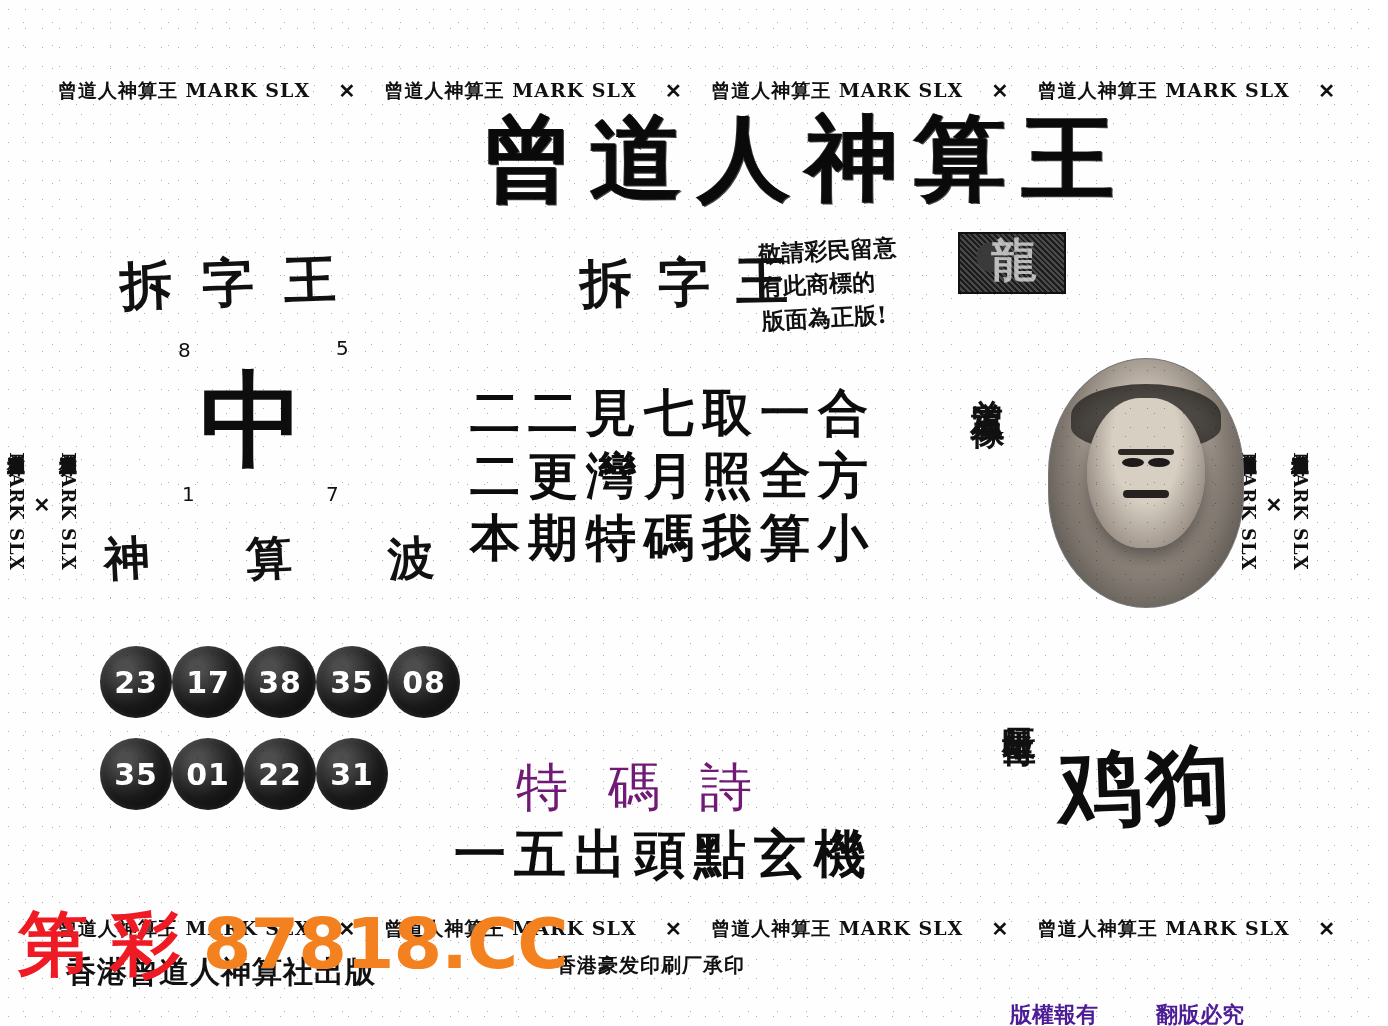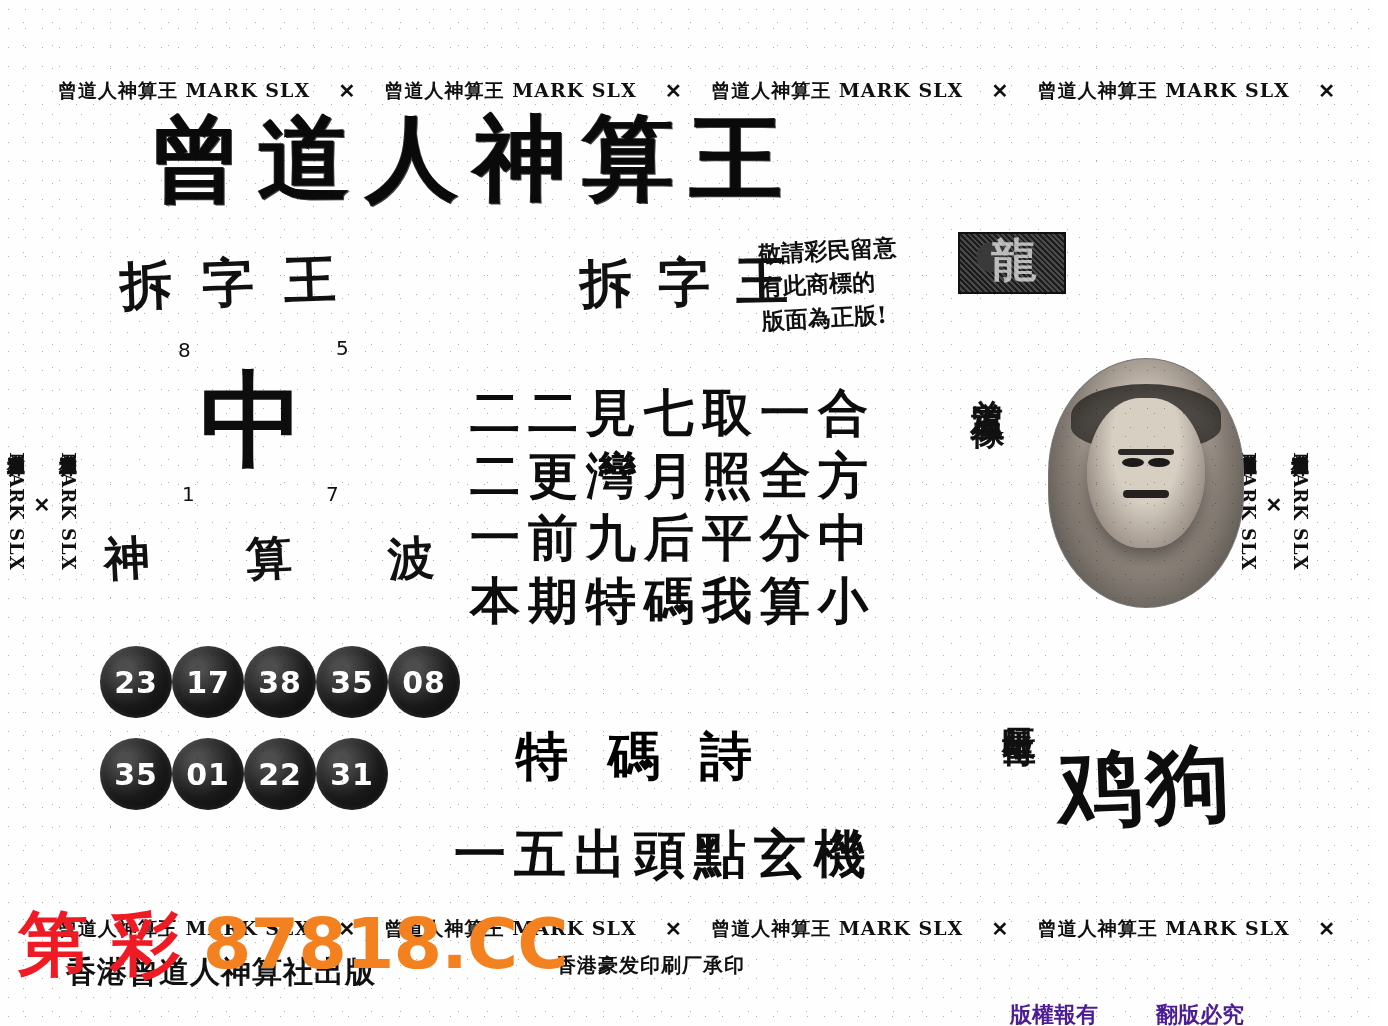--- a/index.html
+++ b/index.html
@@ -71,21 +71,21 @@
     align-items: center;
   }
   .marq span.unit { display: inline-block; }
   .xmark { font-size: 20px; font-weight: bold; padding: 0 2px; }
 
   
   .main-title {
     position: absolute;
     left: 150px; top: 112px;
     width: 980px;
-    text-align: left;
+    text-align: right;
     font-family: "DejaVu Serif", serif;
     font-weight: bold;
     font-size: 92px;
     line-height: 1;
     letter-spacing: 16px;
     color: #0a0a0a;
     text-shadow: 1px 1px 0 #444, -1px 0 0 #2a2a2a;
   }
 
   
@@ -219,26 +219,26 @@
     font-weight: bold;
     font-size: 50px;
     line-height: 1.25;
     letter-spacing: 8px;
     color: #0d0d0d;
     white-space: nowrap;
   }
 
   .poem-title {
     position: absolute;
-    left: 516px; top: 722px;
-    font-family: "DejaVu Serif", serif;
-    font-weight: bold;
+    left: 516px; top: 753px;
+    font-family: "DejaVu Serif", serif;
+    font-weight: normal;
     font-size: 52px;
     letter-spacing: 40px;
-    color: #000000;
+    color: #701a75;
   }
   .poem-line2 {
     position: absolute;
     left: 454px; top: 820px;
     font-family: "DejaVu Serif", serif;
     font-weight: bold;
     font-size: 52px;
     letter-spacing: 8px;
     color: #0d0d0d;
     white-space: nowrap;
@@ -463,21 +463,20 @@
     <div class="ball">08</div>
     <div class="ball">35</div>
     <div class="ball">01</div>
     <div class="ball">22</div>
     <div class="ball">31</div>
   </div>
 
   <div class="poem">
     <div class="line">二二見七取一合</div>
     <div class="line">二更灣月照全方</div>
-    <div class="line">一前九后平分中</div>
     <div class="line">本期特碼我算小</div>
   </div>
 
   <div class="poem-title">特碼詩</div>
   <div class="poem-line2">一五出頭點玄機</div>
 
   <div class="portrait-label">曾道人玉像</div>
   <div class="portrait">
     <div class="hair"></div>
     <div class="face">

